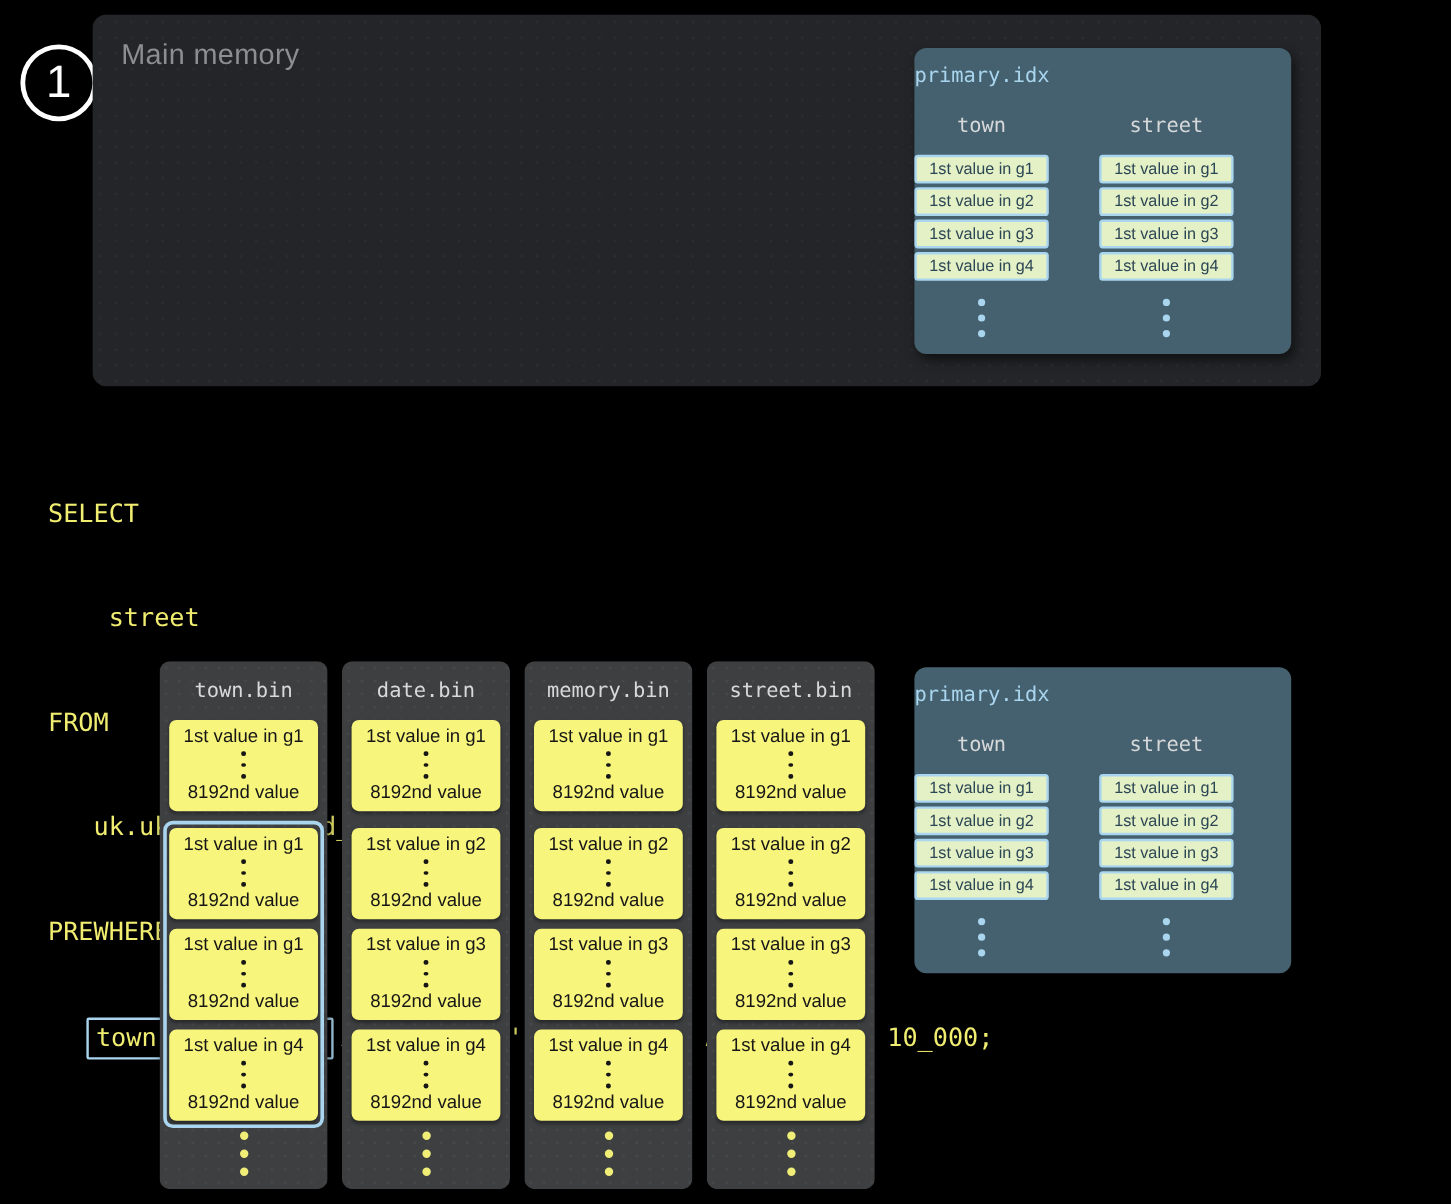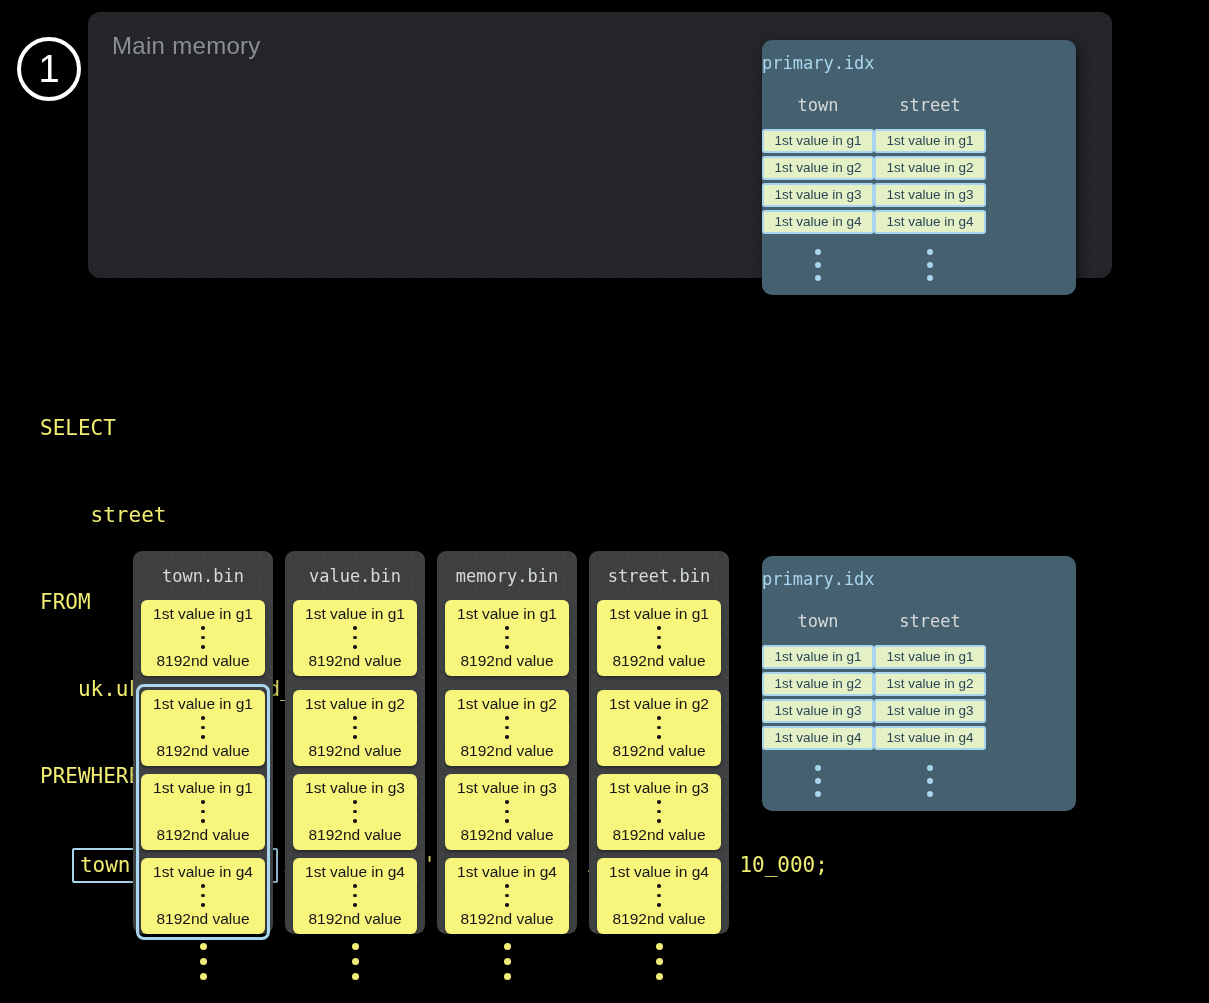--- a/index.html
+++ b/index.html
@@ -12,21 +12,21 @@
   
   .step-badge {
     position: absolute; left: 17px; top: 37px; width: 64px; height: 64px;
     border: 4px solid #ffffff; border-radius: 50%;
     display: flex; align-items: center; justify-content: center;
     color: #ffffff; font-size: 38px; font-weight: 400;
     font-family: "Liberation Sans", sans-serif;
   }
   
   .mm-panel {
-    position: absolute; left: 88px; top: 12px; width: 1024px; height: 266px;
+    position: absolute; left: 77px; top: 12px; width: 1024px; height: 310px;
     background-color: #232528;
     background-image: radial-gradient(#2b2d31 1px, transparent 1.4px);
     background-size: 13px 13px;
     border-radius: 12px;
     padding-left: 12px;
   }
   .mm-title {
     position: absolute; left: 24px; top: 20px;
     color: #8b8e92; font-size: 24px; letter-spacing: 0.3px;
   }
@@ -36,21 +36,21 @@
     background: #45616f; border-radius: 10px;
     box-shadow: 3px 5px 10px rgba(0,0,0,0.55);
     display: flex; flex-direction: column; align-items: flex-start;
   }
   .idx-top { left: 762px; top: 40px; }
   .idx-bottom { left: 762px; top: 556px; }
   .idx-title {
     margin-top: 13px; color: #a9d6ee;
     font-family: "DejaVu Sans Mono", monospace; font-size: 17px;
   }
-  .idx-cols { display: flex; margin-top: 22px; }
+  .idx-cols { display: flex; gap: 42px; margin-top: 22px; }
   .idx-col { display: flex; flex-direction: column; align-items: center; width: 112px; }
   .idx-col-header {
     color: #d6d8d9; font-family: "DejaVu Sans Mono", monospace;
     font-size: 17px; margin-bottom: 14px;
   }
   .idx-cell {
     width: 112px; height: 24px; margin-bottom: 3px;
     background: #e4f0c6; border: 2px solid #a9d6ee; border-radius: 3px;
     color: #2b4654; font-size: 13.5px; line-height: 20px; text-align: center;
     white-space: nowrap; overflow: hidden;
@@ -63,21 +63,21 @@
     color: #f0ed70; font-family: "DejaVu Sans Mono", monospace;
     font-size: 21px; line-height: 29px; white-space: pre;
   }
   .sql-box {
     display: inline-block;
     border: 2px solid #a9d6ee; border-radius: 2px;
     padding: 1px 6px; margin: -1px -6px;
   }
   
   .bin {
-    position: absolute; top: 551px; width: 140px; height: 383px;
+    position: absolute; top: 551px; width: 140px; height: 440px;
     background-color: #3d3f41;
     background-image: radial-gradient(#464849 1px, transparent 1.4px);
     background-size: 11px 11px;
     border-radius: 9px;
     box-shadow: 2px 3px 8px rgba(0,0,0,0.5);
   }
   .bin-title {
     position: absolute; top: 15px; left: 0; width: 100%;
     text-align: center; color: #d7d9da;
     font-family: "DejaVu Sans Mono", monospace; font-size: 17px;
@@ -194,21 +194,21 @@
     </div>
     <div class="bin-dots">
         <span class="dot"></span>
         <span class="dot"></span>
         <span class="dot"></span>
       </div>
     <div class="hl-overlay"></div>
   </div>
 
   <div class="bin" style="left:285px">
-    <div class="bin-title">value.bin</div>
+    <div class="bin-title">date.bin</div>
     <div class="gblock" style="top:49px">
       <span>1st value in g1</span>
       <span class="bdots">
           <span class="dot"></span>
           <span class="dot"></span>
           <span class="dot"></span>
         </span>
       <span>8192nd value</span>
     </div>
     <div class="gblock" style="top:139px">

